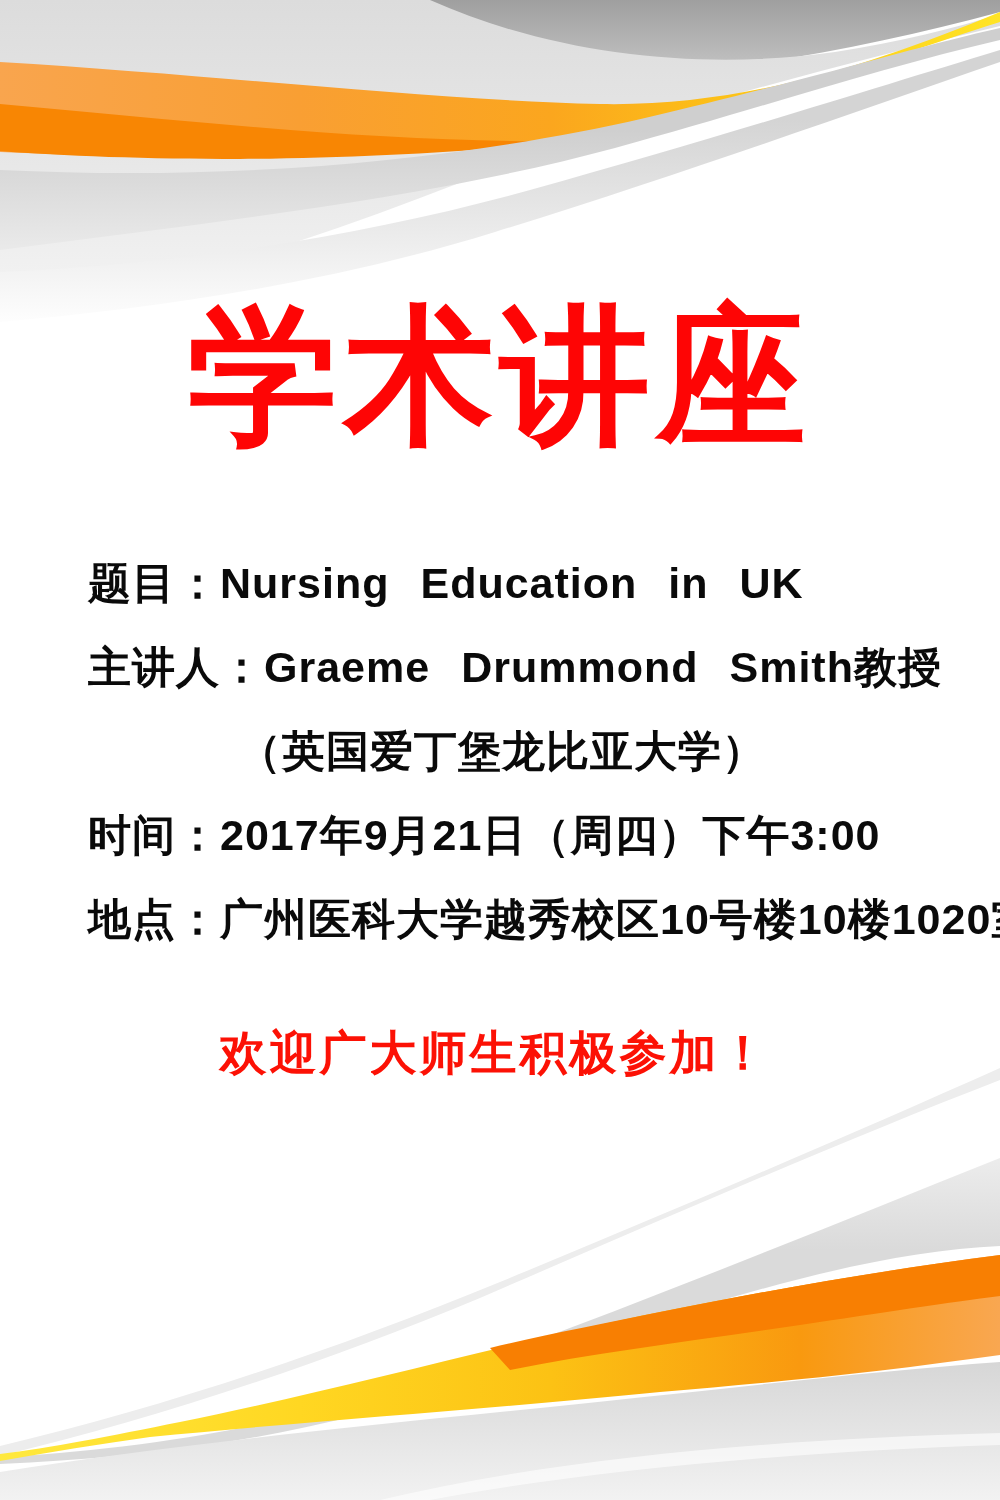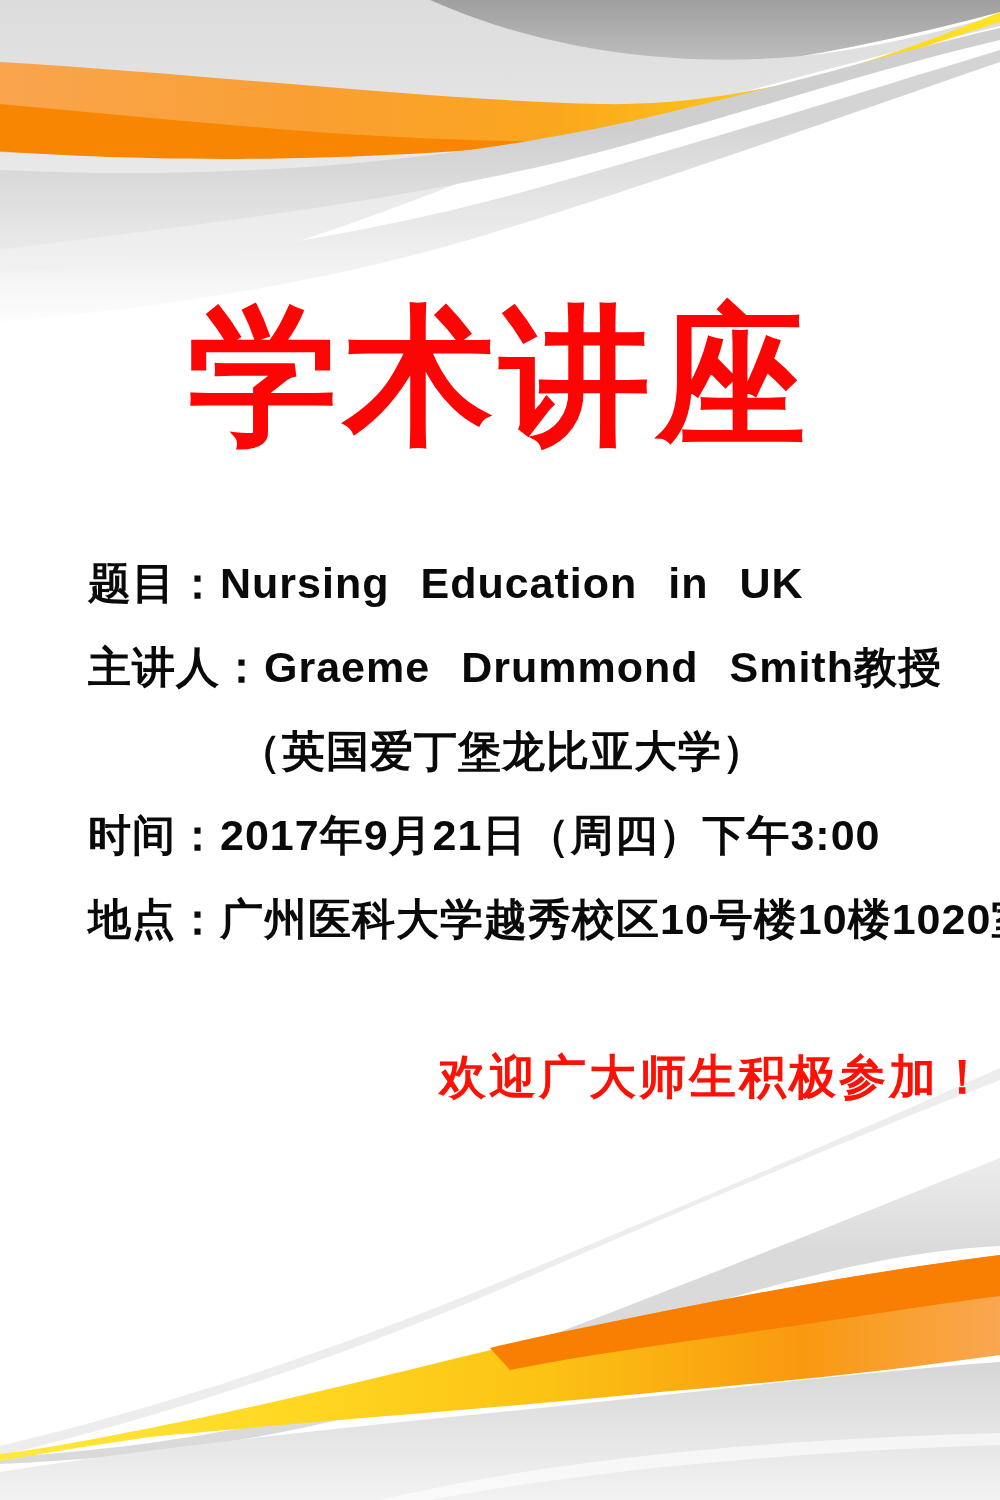--- a/index.html
+++ b/index.html
@@ -48,24 +48,24 @@
     margin-bottom: 38px;
     font-weight: 900;
     color: #0a0a0a;
     letter-spacing: 1px;
     word-spacing: 0.42em;
     white-space: nowrap;
   }
   .row.indent { padding-left: 150px; }
   .slogan {
     position: absolute;
-    top: 1046px;
+    top: 1022px;
     left: 0;
     width: 989px;
-    text-align: right;
+    text-align: center;
     font-size: 47px;
     font-weight: 900;
     letter-spacing: 3px;
     color: #fc1105;
     white-space: nowrap;
     z-index: 5;
   }
 </style>
 </head>
 <body>

